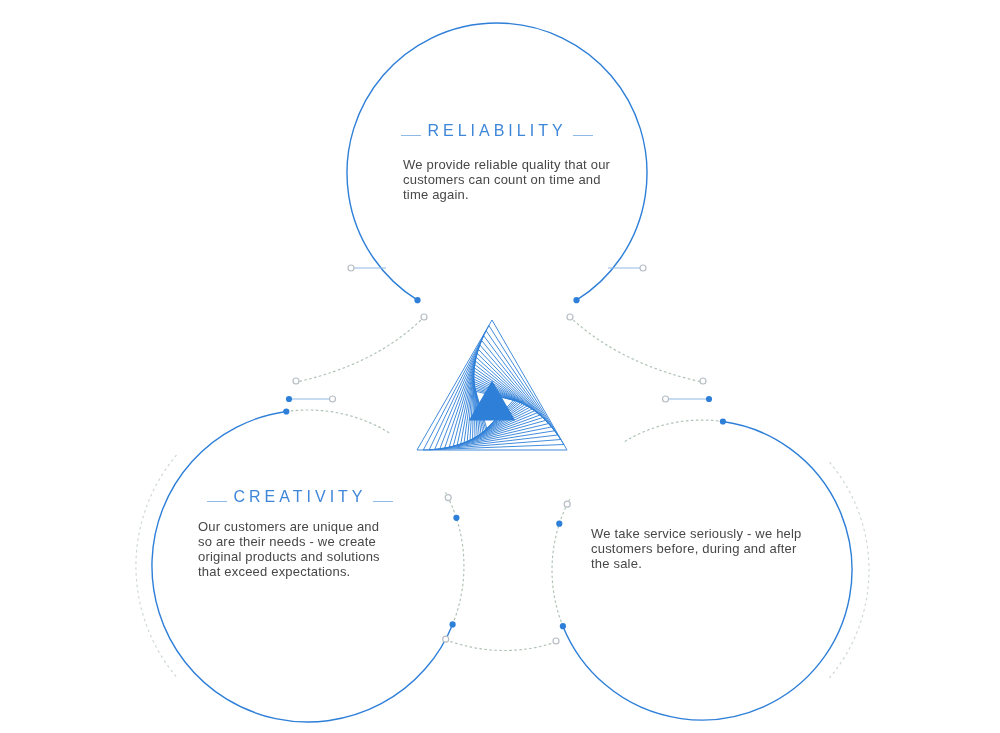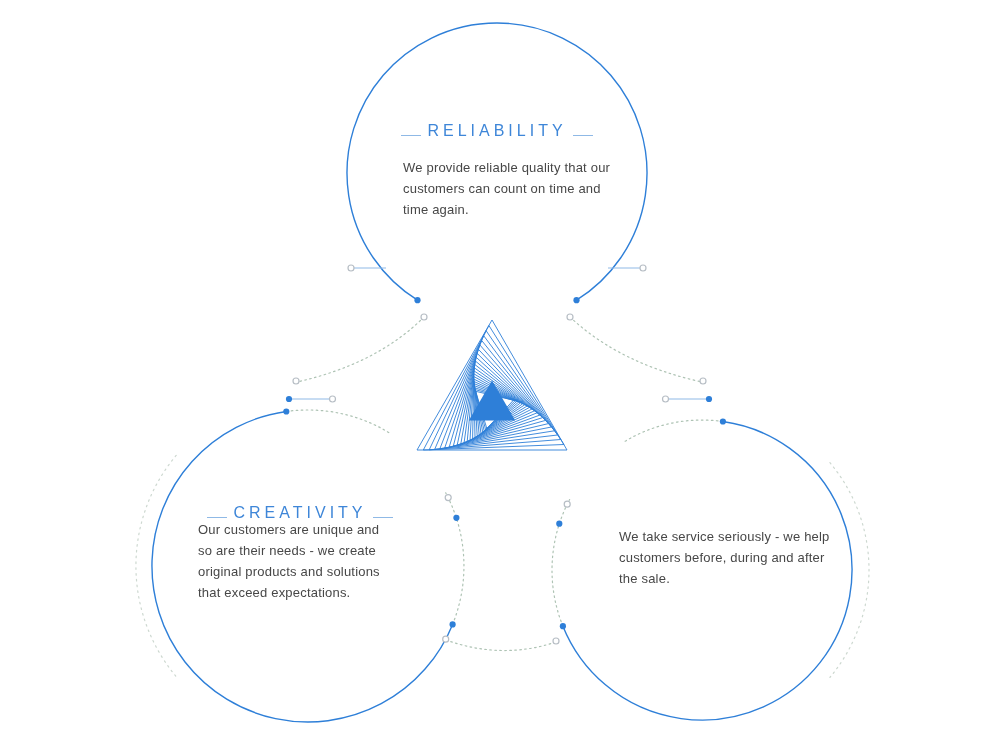--- a/index.html
+++ b/index.html
@@ -30,21 +30,21 @@
     color:var(--heading);
     font-size:16px;letter-spacing:4px;font-weight:400;
   }
   .section-label::before,.section-label::after{
     content:"";width:20px;height:1px;background:var(--tick);
     margin-bottom:4px;flex:0 0 auto;
   }
   .section-text{
     position:absolute;
     color:var(--body);
-    font-size:13px;line-height:21px;letter-spacing:0.2px;
+    font-size:13px;line-height:15px;letter-spacing:0.2px;
     white-space:pre-line;
     text-align:left;
   }
 </style>
 </head>
 <body>
 
 <div class="canvas">
 
   <svg class="diagram-svg" width="1000" height="733" viewBox="0 0 1000 733">
@@ -130,23 +130,23 @@
         <polygon points="475.7,391.3 486.8,428.5 513.5,400.2" class="whirl-line"></polygon>
         <polygon points="492,380.5 468.8,420.6 515.2,420.6" class="whirl-solid"></polygon>
       </g>
   </svg>
 
   <div class="section-label" style="left:377px;top:122px;width:240px;">RELIABILITY</div>
   <div class="section-text" style="left:403px;top:157px;width:260px;">We provide reliable quality that our
 customers can count on time and
 time again.</div>
 
-  <div class="section-label" style="left:180px;top:504px;width:240px;">CREATIVITY</div>
+  <div class="section-label" style="left:180px;top:488px;width:240px;">CREATIVITY</div>
   <div class="section-text" style="left:198px;top:519px;width:260px;">Our customers are unique and
 so are their  needs - we create
 original products and solutions
 that exceed expectations.</div>
 
-  <div class="section-text" style="left:619px;top:526px;width:260px;">We take service seriously - we help
+  <div class="section-text" style="left:591px;top:526px;width:260px;">We take service seriously - we help
 customers before, during and after
 the sale.</div>
 
 </div>
 
 </body></html>

